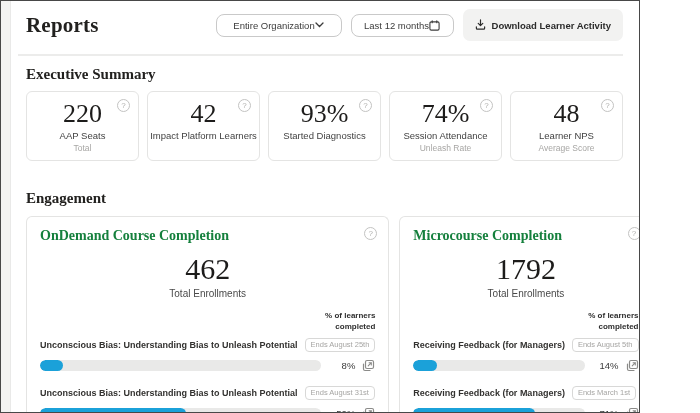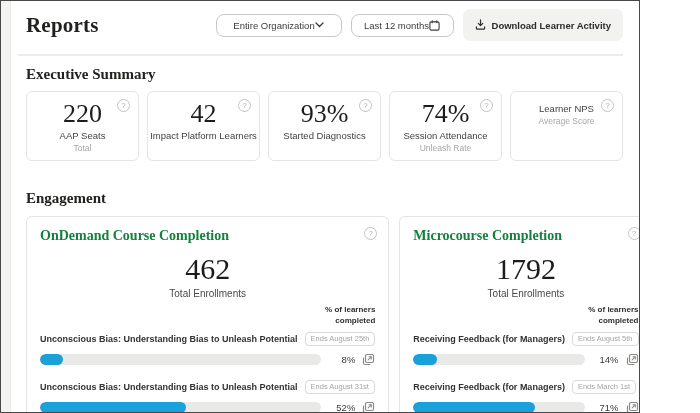--- a/index.html
+++ b/index.html
@@ -62,21 +62,21 @@
   .eng-card {
     position: relative; flex: 1; height: 200px; border: 1px solid #e4e4e3;
     border-radius: 6px 6px 0 0; border-bottom: none; background: #fff; padding: 11px 13px 0 13px;
   }
   .eng-title { font-family: "Liberation Serif", serif; font-weight: 700; font-size: 14px; color: #15803d; }
   .eng-help { top: 10px; right: 11px; }
   .eng-total-value { text-align: center; font-family: "Liberation Serif", serif; font-size: 30px; color: #1d1c1b; margin-top: 10px; line-height: 1; }
   .eng-total-label { text-align: center; font-size: 10px; color: #4a4a4a; margin-top: 4px; }
   .eng-col-label {
     margin-left: auto; width: 62px; text-align: right;
-    font-size: 8px; font-weight: 700; color: #2e2e2e; line-height: 1.35; margin-top: 6px;
+    font-size: 8px; font-weight: 700; color: #2e2e2e; line-height: 1.35; margin-top: 12px;
   }
   .course-row { margin-top: 5px; }
   .course-head { display: flex; align-items: center; }
   .course-name { font-size: 9px; font-weight: 700; color: #333230; white-space: nowrap; overflow: hidden; }
   .course-badge {
     margin-left: 7px; flex: none; border: 1px solid #d8d8d7; border-radius: 4px;
     padding: 1.5px 5px; font-size: 7.5px; color: #a6a5a3; white-space: nowrap; background: #fff;
   }
   .bar-line { display: flex; align-items: center; margin-top: 7px; }
   .bar-track { flex: 1; height: 11px; border-radius: 6px; background: #e9e9e8; overflow: hidden; }
@@ -146,20 +146,21 @@
         <div class="stat-sublabel"></div>
       </div>
       <div class="stat-card">
         <div class="help-icon">?</div>
         <div class="stat-value">74%</div>
         <div class="stat-label">Session Attendance</div>
         <div class="stat-sublabel">Unleash Rate</div>
       </div>
       <div class="stat-card">
         <div class="help-icon">?</div>
+        <div class="stat-value">48</div>
         <div class="stat-label">Learner NPS</div>
         <div class="stat-sublabel">Average Score</div>
       </div>
     </div>
 
     <div class="section-heading engagement-heading">Engagement</div>
     <div class="eng-row">
 
       <div class="eng-card">
         <div class="eng-title">OnDemand Course Completion</div>

